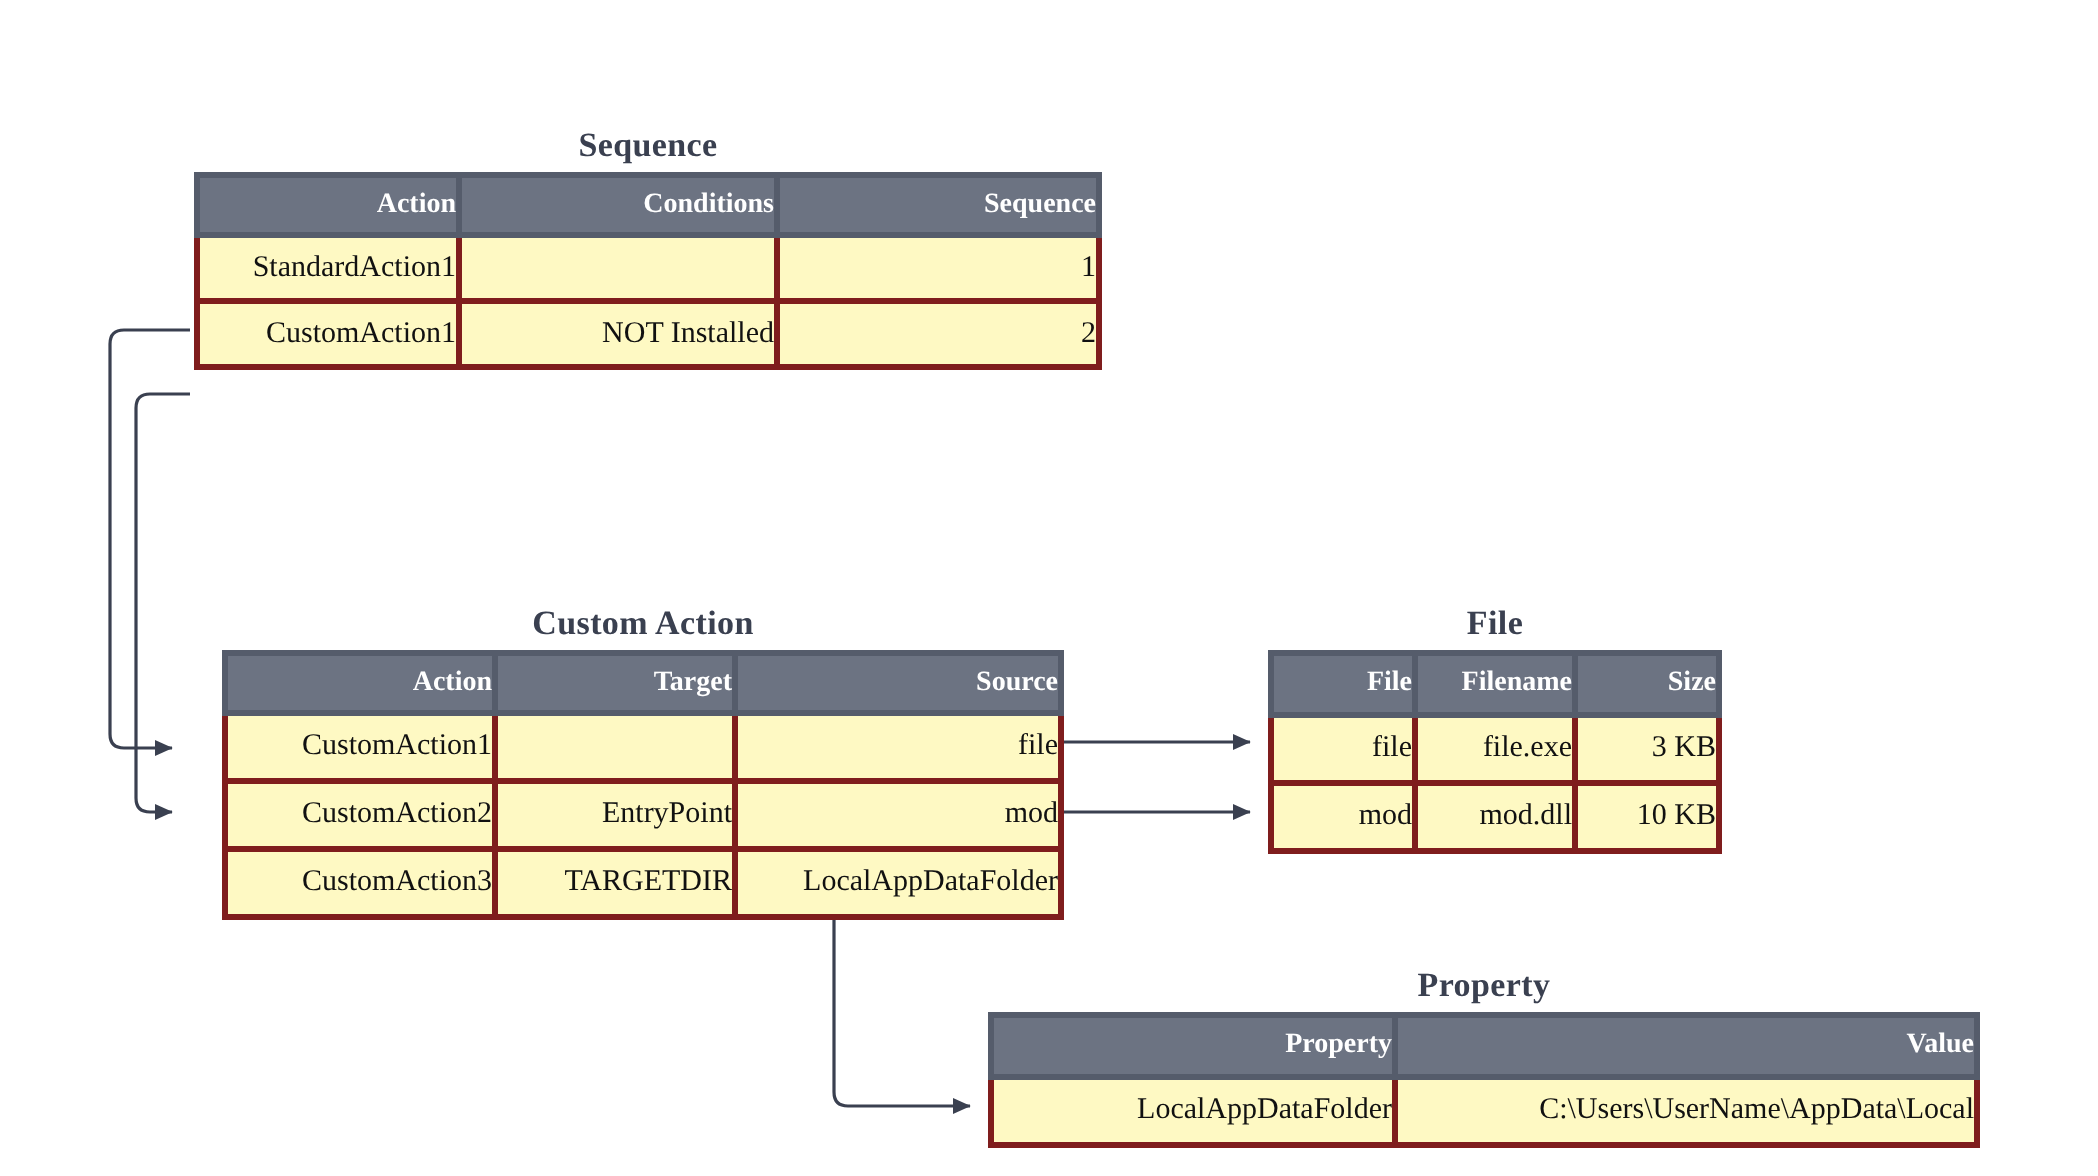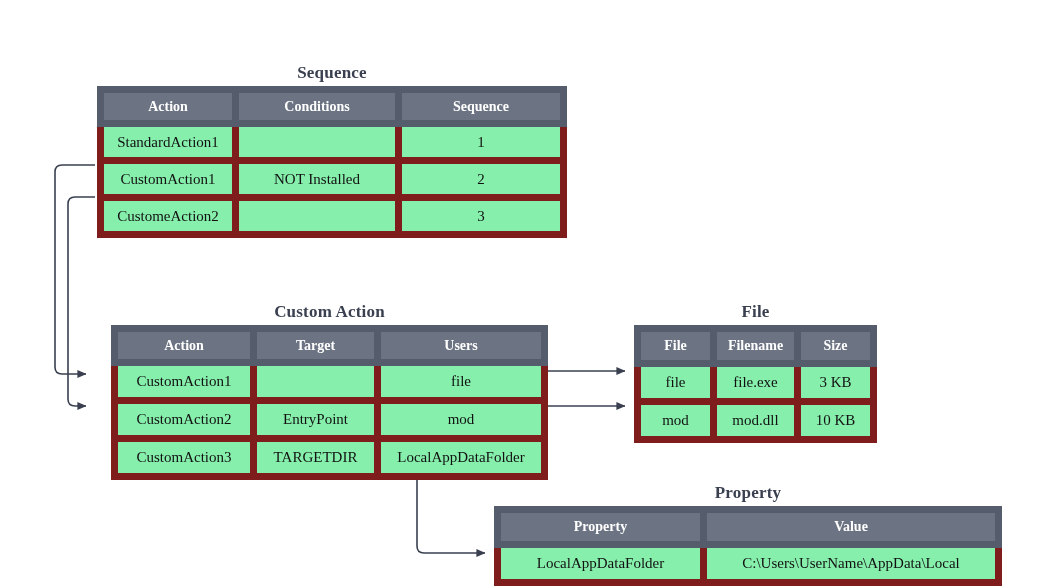--- a/index.html
+++ b/index.html
@@ -42,41 +42,41 @@
     letter-spacing: .2px;
     white-space: nowrap;
   }
   table.grid {
     border-collapse: collapse;
     table-layout: fixed;
     background: #ffffff;
   }
   table.grid th,
   table.grid td {
-    border: 7px solid #7f1d1d;
+    border: 3px solid #7f1d1d;
     padding: 0;
-    text-align: center;
+    text-align: right;
     vertical-align: middle;
     font-size: 15px;
     line-height: 1.1;
     color: #111111;
     overflow: hidden;
     white-space: nowrap;
   }
   table.grid th {
     background: #6c7382;
     color: #ffffff;
     font-weight: bold;
     font-size: 14px;
     height: 27px;
     border-color: #555c6b;
   }
   table.grid td {
     height: 30px;
-    background: #86efac;
+    background: #fef9c3;
   }
 
   
   #tbl-sequence-block { left: 82px; top: 63px; margin-left: 15px; }
   #tbl-sequence { width: 442px; }
   #tbl-sequence th:nth-child(1), #tbl-sequence td:nth-child(1) { width: 128px; }
   #tbl-sequence th:nth-child(2), #tbl-sequence td:nth-child(2) { width: 156px; font-family: Liberation Serif, serif; }
   #tbl-sequence th:nth-child(3), #tbl-sequence td:nth-child(3) { width: 158px; }
 
   #tbl-customaction-block { left: 111px; top: 302px; }
@@ -138,37 +138,32 @@
         <tr>
           <td>StandardAction1</td>
           <td></td>
           <td>1</td>
         </tr>
         <tr>
           <td>CustomAction1</td>
           <td>NOT Installed</td>
           <td>2</td>
         </tr>
-        <tr>
-          <td>CustomeAction2</td>
-          <td></td>
-          <td>3</td>
-        </tr>
       </tbody>
     </table>
   </div>
 
   <div class="tbl-block" id="tbl-customaction-block">
     <div class="tbl-title">Custom Action</div>
     <table class="grid" id="tbl-customaction">
       <thead>
         <tr>
           <th>Action</th>
           <th>Target</th>
-          <th>Users</th>
+          <th>Source</th>
         </tr>
       </thead>
       <tbody>
         <tr>
           <td>CustomAction1</td>
           <td></td>
           <td>file</td>
         </tr>
         <tr>
           <td>CustomAction2</td>

